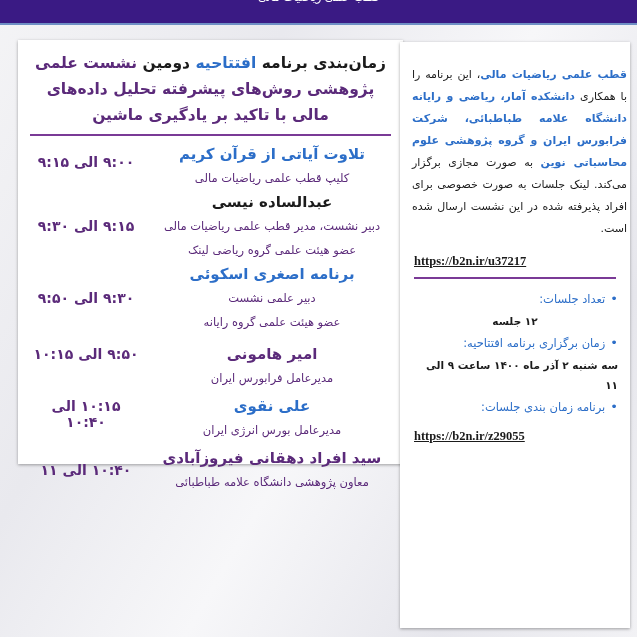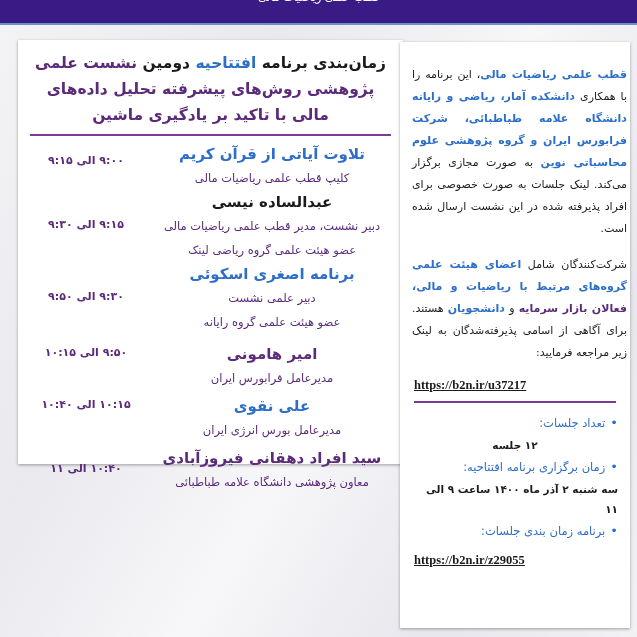--- a/index.html
+++ b/index.html
@@ -25,21 +25,21 @@
 
     .title {
       margin:10px 12px 0 12px; padding-bottom:6px;
       text-align:center; font-weight:bold; font-size:15.5px; line-height:26px;
       color:#5b2a7a; border-bottom:2px solid #7a3a96;
     }
     .title .blk { color:#1b1b1b; }
     .title .blu { color:#2c6ec8; }
     .item { display:flex; flex-direction:row; }
     .item .center { width:262px; text-align:center; }
-    .item .time { width:110px; text-align:center; font-size:11px; font-weight:bold; color:#5b2a7a; direction:rtl; }
+    .item .time { width:110px; text-align:center; font-size:14px; font-weight:bold; color:#5b2a7a; direction:rtl; }
     .name { font-weight:bold; font-size:15px; line-height:24px; }
     .name.purple { color:#5b2a7a; }
     .name.dark { color:#1b1b1b; }
     .name.blue { color:#2c6ec8; }
     .sub { font-size:11.5px; line-height:24px; color:#5b2a7a; }
 
     .rtext { margin:22px 3px 0 12px; font-size:11px; line-height:22px; text-align:justify; color:#1b1b1b; }
     .rtext .bl { color:#2c6ec8; font-weight:bold; }
     .rtext .pu { color:#5b2a7a; font-weight:bold; }
     .link { display:block; direction:ltr; text-align:left; margin:14px 14px 0 14px; font-family:"Liberation Serif", serif; font-weight:bold; font-size:12.5px; color:#1b1b1b; text-decoration:underline; }
@@ -110,23 +110,20 @@
       </div>
       <div class="time" style="padding-top:16px;">۱۰:۴۰ الی ۱۱</div>
     </div>
   </div>
 </div>
 
 <div class="panel" id="right">
   <div class="rtext">
     <span class="bl">قطب علمی ریاضیات مالی</span><span>، این برنامه را با همکاری </span><span class="bl">دانشکده آمار، ریاضی و رایانه دانشگاه علامه طباطبائی، شرکت فرابورس ایران و گروه پژوهشی علوم محاسباتی نوین</span><span> به صورت مجازی برگزار می‌کند. لینک جلسات به صورت خصوصی برای افراد پذیرفته شده در این نشست ارسال شده است.</span>
   </div>
-  <div class="rtext" style="margin-top:14px;">
-    <span>شرکت‌کنندگان شامل </span><span class="bl">اعضای هیئت علمی گروه‌های مرتبط با ریاضیات و مالی، </span><span class="pu">فعالان بازار سرمایه</span><span> و </span><span class="bl">دانشجویان</span><span> هستند. برای آگاهی از اسامی پذیرفته‌شدگان به لینک زیر مراجعه فرمایید:</span>
-  </div>
   <a class="link">https://b2n.ir/u37217</a>
   <div class="sep"></div>
   <ul class="info">
     <li class="bullet">تعداد جلسات:</li>
     <li class="val c">۱۲ جلسه</li>
     <li class="bullet">زمان برگزاری برنامه افتتاحیه:</li>
     <li class="val">سه شنبه ۲ آذر ماه ۱۴۰۰ ساعت ۹ الی ۱۱</li>
     <li class="bullet">برنامه زمان بندی جلسات:</li>
   </ul>
   <a class="link" style="margin-top:10px;">https://b2n.ir/z29055</a>

